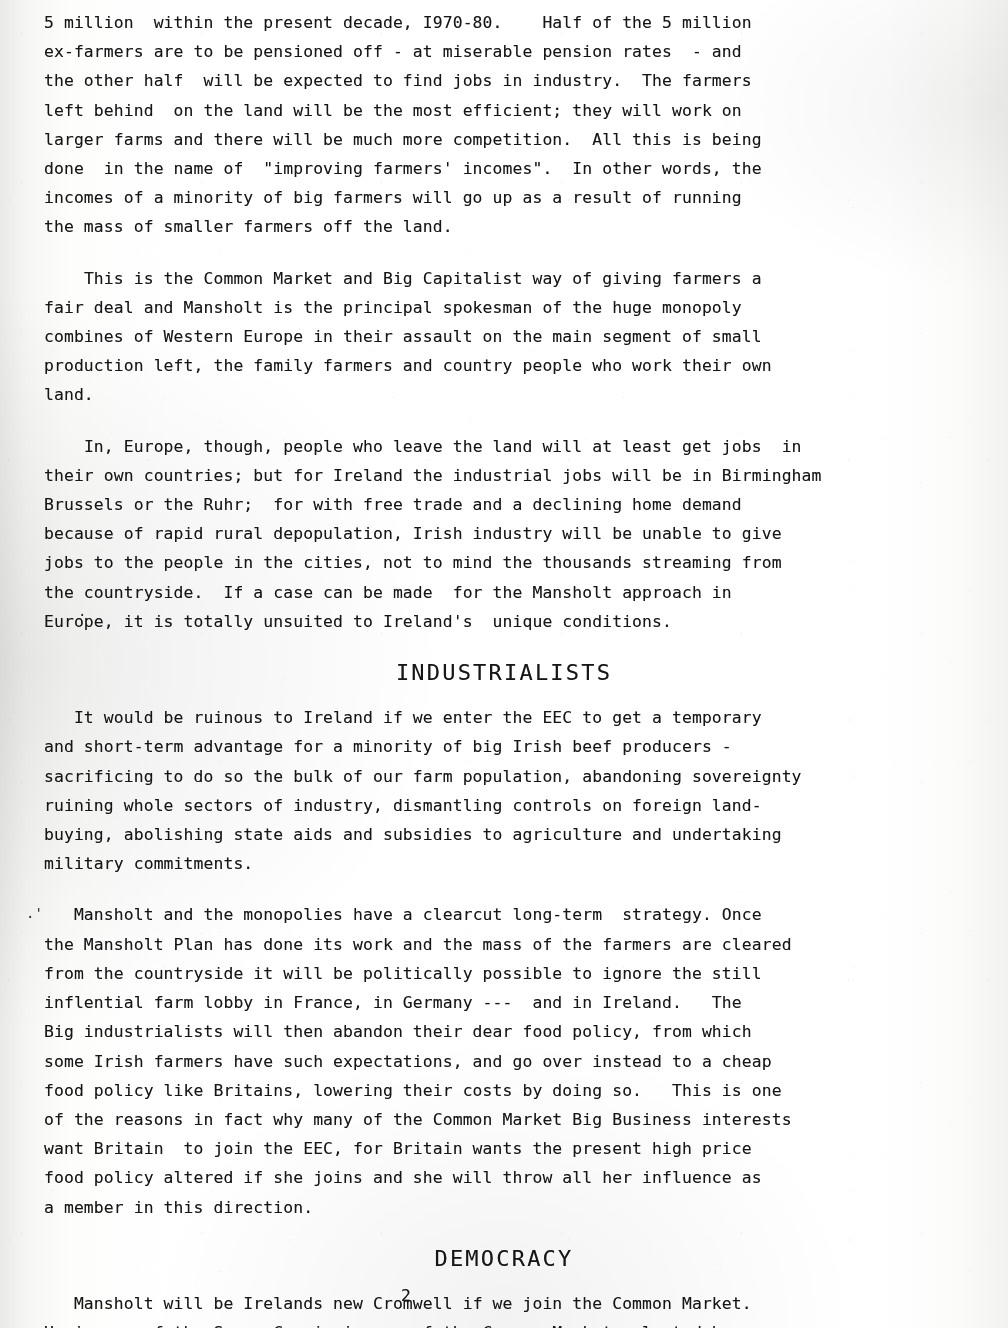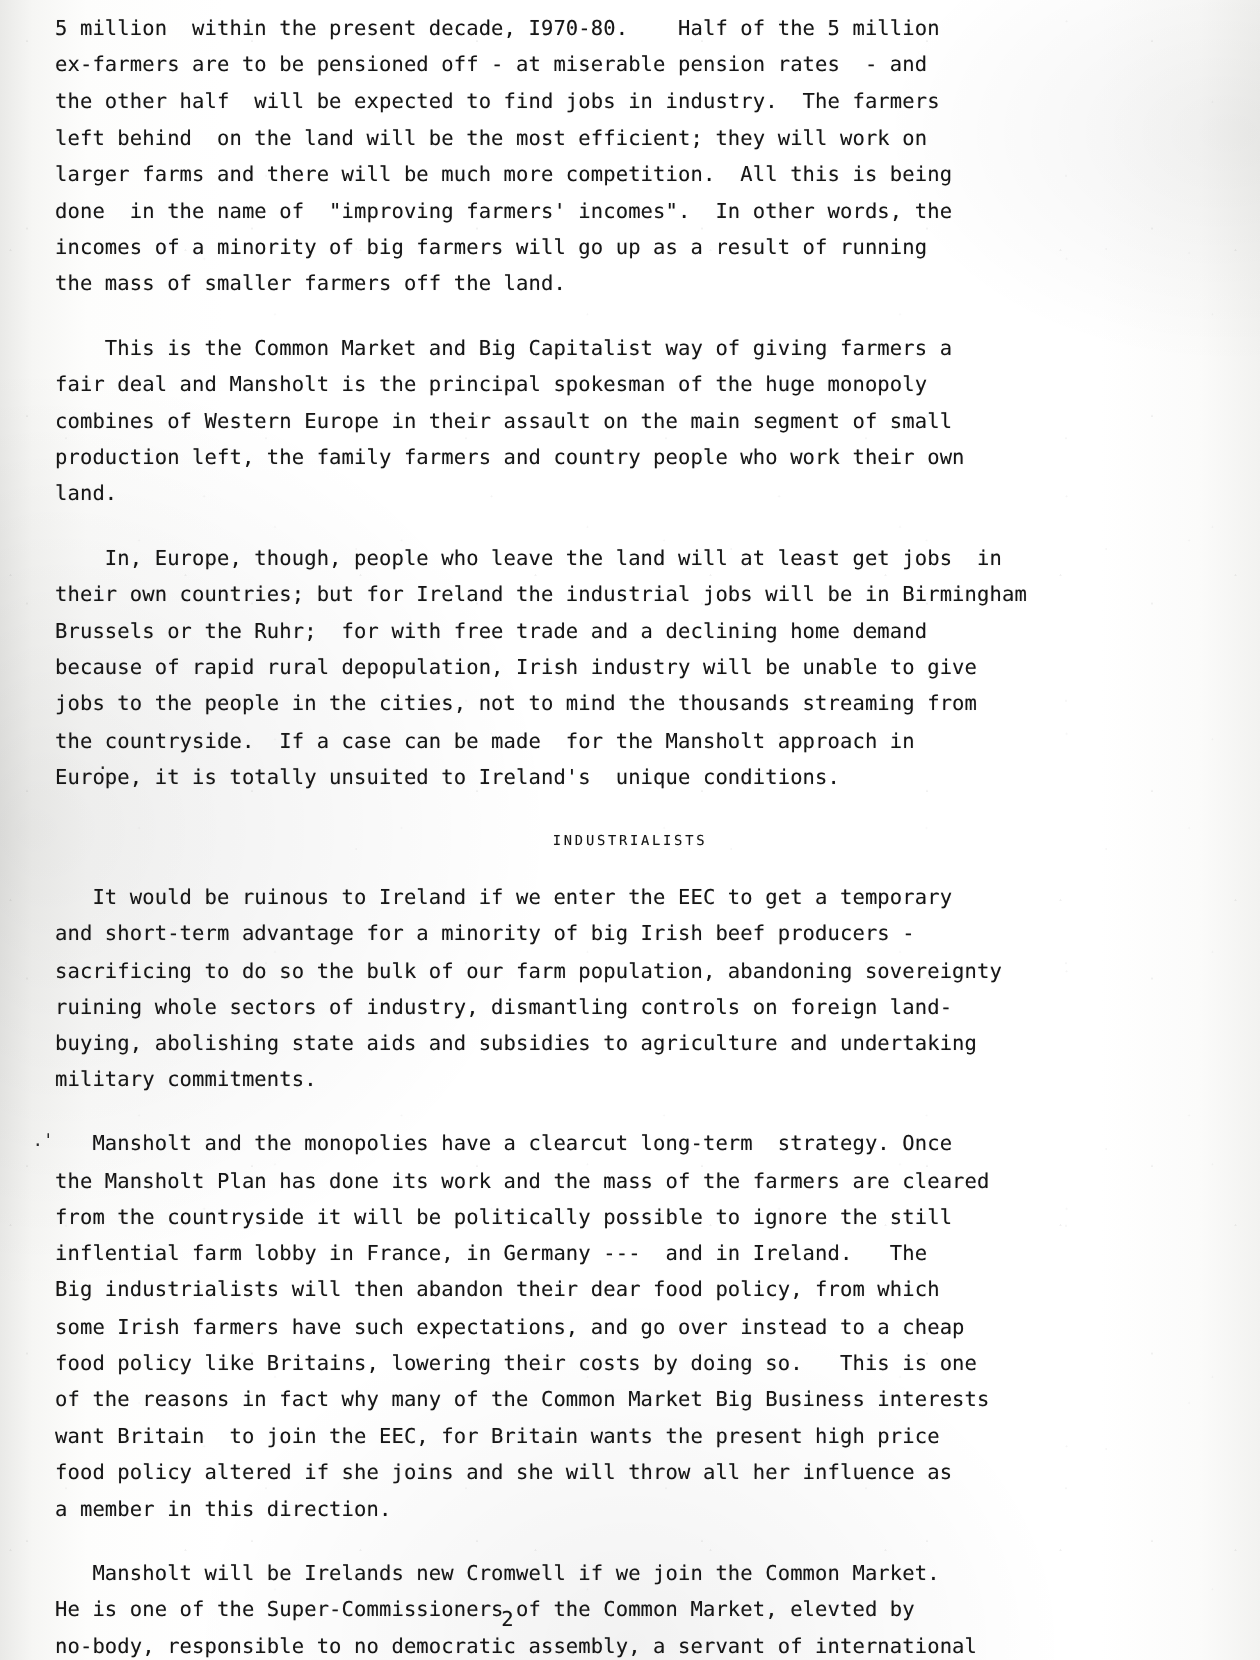--- a/index.html
+++ b/index.html
@@ -68,21 +68,21 @@
     color: #161616;
     text-shadow: 0 0 0.6px rgba(0,0,0,0.35);
   }
 
   p.indent {
     padding-left: 0;
   }
 
   h2.section {
     margin: 10px 0 16px 0;
-    font-size: 11px;
+    font-size: 22px;
     line-height: 29.2px;
     font-weight: normal;
     letter-spacing: 2.2px;
     text-align: center;
     color: #161616;
     text-shadow: 0 0 0.6px rgba(0,0,0,0.35);
   }
 
   .page-number {
     position: absolute;
@@ -146,20 +146,21 @@
 from the countryside it will be politically possible to ignore the still
 inflential farm lobby in France, in Germany ---  and in Ireland.   The
 Big industrialists will then abandon their dear food policy, from which
 some Irish farmers have such expectations, and go over instead to a cheap
 food policy like Britains, lowering their costs by doing so.   This is one
 of the reasons in fact why many of the Common Market Big Business interests
 want Britain  to join the EEC, for Britain wants the present high price
 food policy altered if she joins and she will throw all her influence as
 a member in this direction.</p>
 
+    <h2 class="section">DEMOCRACY</h2>
     <p class="para">   Mansholt will be Irelands new Cromwell if we join the Common Market.
 He is one of the Super-Commissioners of the Common Market, elevted by
 no-body, responsible to no democratic assembly, a servant of international
 Big Business, one of the masters of our lives if we join the Common Market.</p>
 
   </div>
 
   <div class="stray" style="left:78px; top:604px;">.</div>
   <div class="stray" style="left:26px; top:906px;">.'</div>
 

